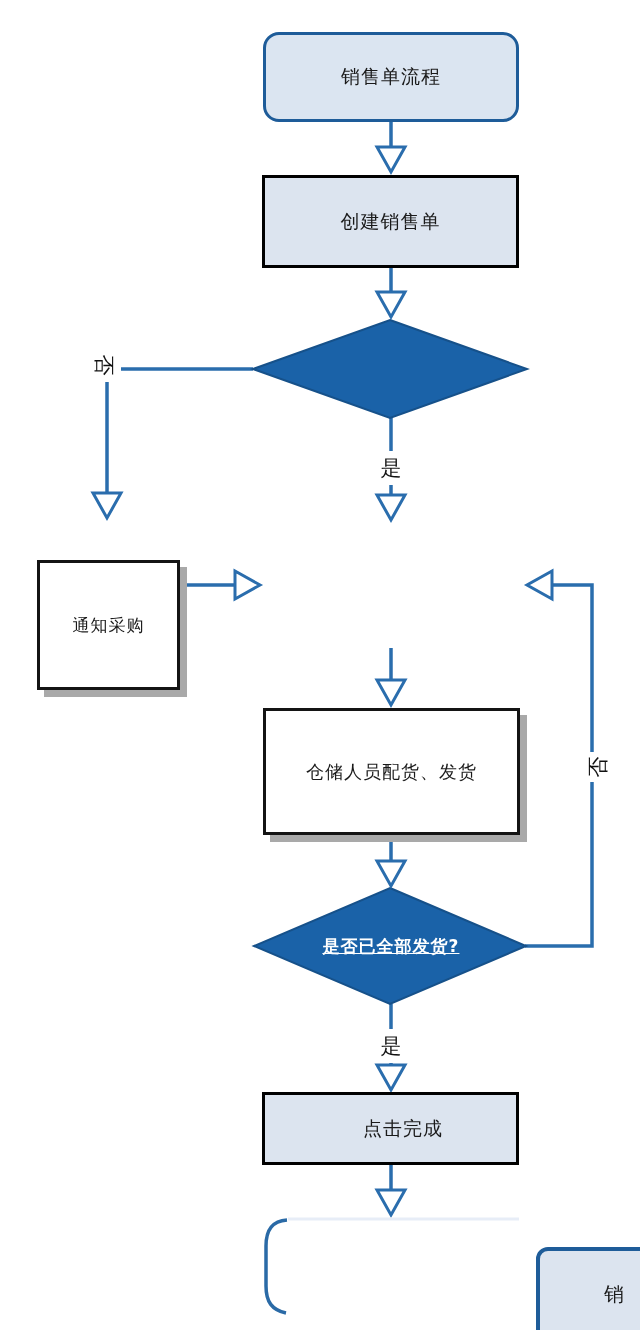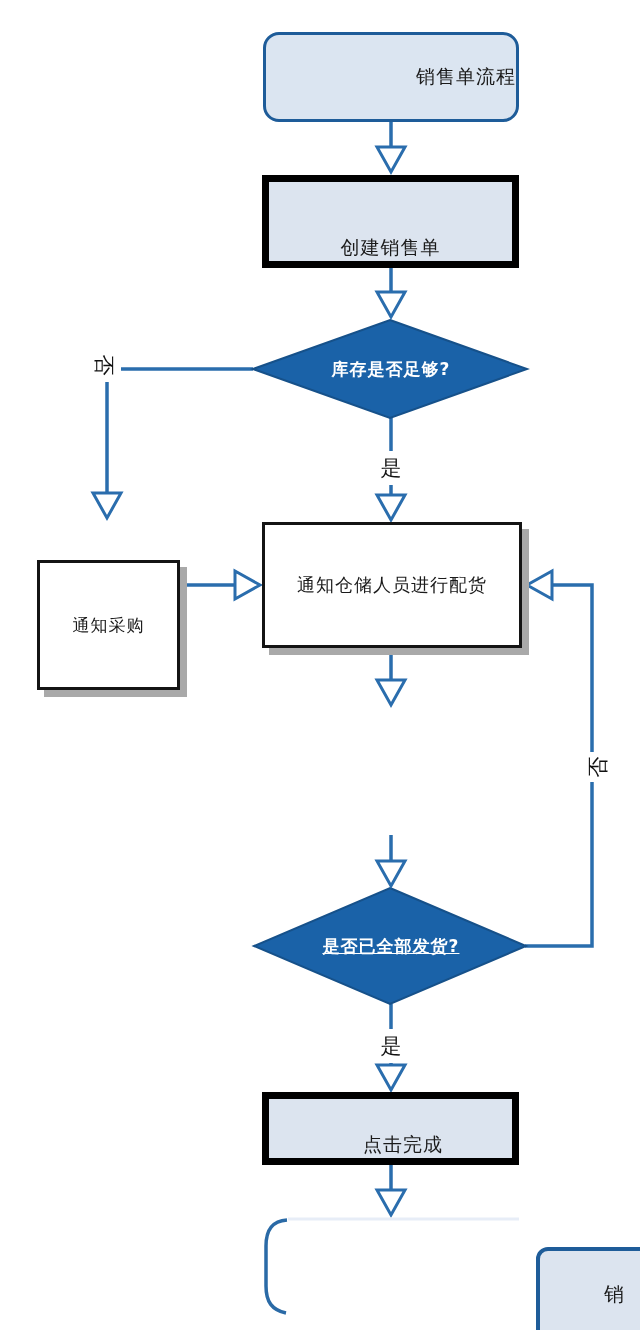--- a/index.html
+++ b/index.html
@@ -9,21 +9,21 @@
     font-family:"DejaVu Sans","Liberation Sans",sans-serif;
   }
   #wires{position:absolute;left:0;top:0;z-index:1;}
   .node{position:absolute;z-index:2;display:flex;align-items:center;justify-content:center;
         box-sizing:border-box;text-align:center;color:#1a1a1a;letter-spacing:1px;}
   .terminator{
     background:#dbe5f1;border:3px solid #1e5c99;border-radius:16px;
     font-size:19px;
   }
   .process-blue{
-    background:#dce4ef;border:7px solid #000000;font-size:19px;align-items:flex-end;
+    background:#dce4ef;border:3px solid #000000;font-size:19px;
   }
   .process-black{
     background:#ffffff;border:3px solid #141414;
     box-shadow:7px 7px 0 0 #a9a9a9;font-size:18px;
   }
   .decision-label{
     position:absolute;z-index:3;display:flex;align-items:center;justify-content:center;
     color:#ffffff;font-weight:bold;font-size:17px;letter-spacing:1px;text-align:center;
   }
   .edge-label{
@@ -72,38 +72,37 @@
       <polygon points="377,861 405,861 391,886"></polygon>
       <polygon points="377,1065 405,1065 391,1090"></polygon>
       <polygon points="377,1190 405,1190 391,1215"></polygon>
       <polygon points="552,571 552,599 527,585"></polygon>
     </g>
 
     <path d="M 288 1219 L 519 1219" stroke="#e7edf7" stroke-width="3" fill="none"></path>
     <path d="M 287 1220 C 272 1221 266 1230 266 1246 L 266 1286 C 266 1302 272 1310 286 1313" stroke="#2a6aa6" stroke-width="3.5" fill="none"></path>
   </svg>
 
-  <div class="node terminator" style="left:263px;top:32px;width:256px;height:90px;justify-content:flex-end;">
+  <div class="node terminator" style="left:263px;top:32px;width:256px;height:90px;">
     <span>销售单流程</span>
   </div>
 
   <div class="node process-blue" style="left:262px;top:175px;width:257px;height:93px;">
     <span>创建销售单</span>
   </div>
 
-  <div class="decision-label" style="left:266px;top:352px;width:250px;height:34px;">库存是否足够?</div>
 
   <div class="node process-black" style="left:37px;top:520px;width:143px;height:130px;font-size:17px;margin-top:40px;">
     <span>通知采购</span>
   </div>
 
-  <div class="node process-black" style="left:262px;top:522px;width:260px;height:126px;">
-    <span>通知仓储人员进行配货</span>
+
+  <div class="node process-black" style="left:263px;top:708px;width:257px;height:127px;">
+    <span>仓储人员配货、发货</span>
   </div>
-
 
   <div class="decision-label" style="left:266px;top:929px;width:250px;height:34px;text-decoration:underline;">是否已全部发货?</div>
 
   <div class="node process-blue" style="left:262px;top:1092px;width:257px;height:73px;padding-left:25px;">
     <span>点击完成</span>
   </div>
 
   <div class="node partial-next" style="left:536px;top:1247px;width:130px;height:110px;">
     <span class="inner-label">销</span>
   </div>

